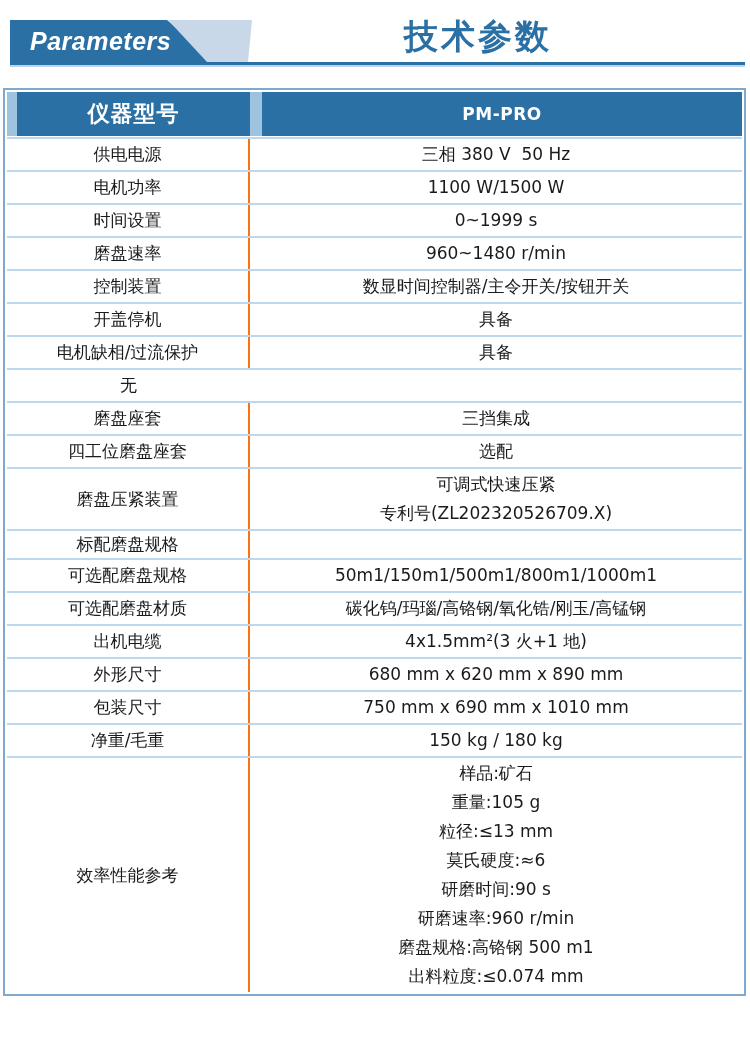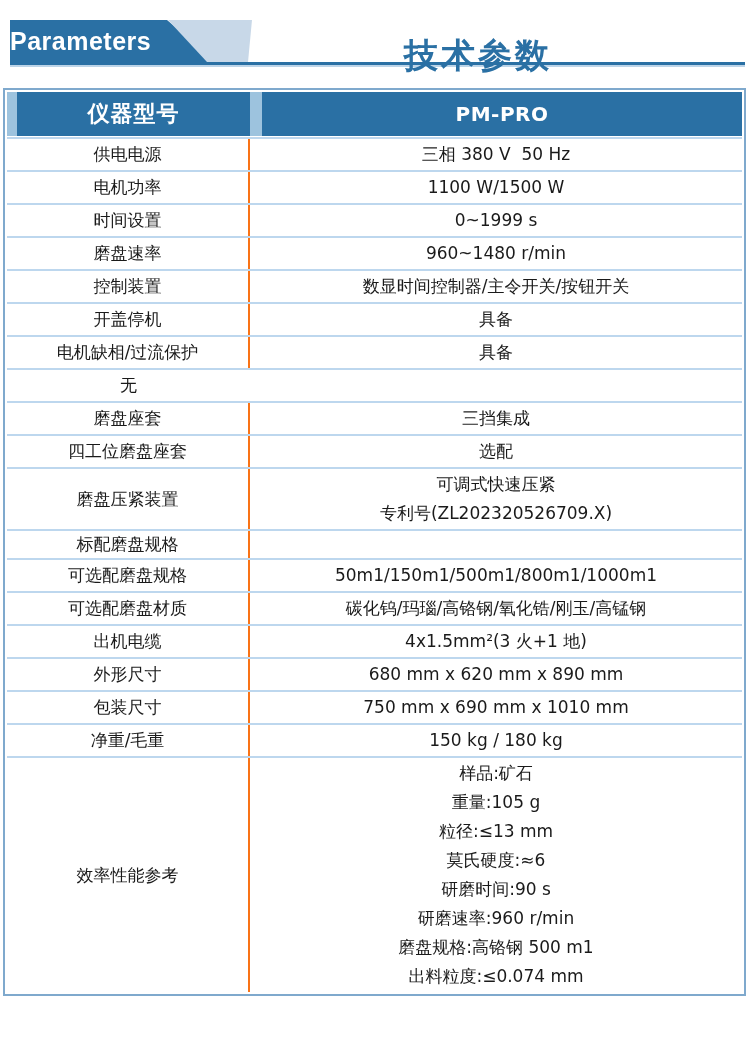--- a/index.html
+++ b/index.html
@@ -9,57 +9,56 @@
     font-family:"DejaVu Sans","Liberation Sans",sans-serif;
     color:#1a1a1a; overflow:hidden; position:relative;
   }
 
   
   .top-header { position:relative; height:88px; }
   .banner-dark {
     position:absolute; left:10px; top:20px; width:207px; height:42px;
     background:var(--primary);
     clip-path:polygon(0 0,157px 0,100% 100%,0 100%);
-    display:flex; align-items:center; 
+    display:flex; align-items:center; padding-left:20px;font-style:italic;
   }
   .banner-dark span {
     color:#ffffff; font-weight:bold; font-size:25px; letter-spacing:.5px;
     font-family:"Liberation Sans","DejaVu Sans",sans-serif;
   }
   .banner-light {
     position:absolute; left:168px; top:20px; width:84px; height:42px;
     background:var(--lightband);
     clip-path:polygon(0 0,100% 0,80px 100%,39px 100%);
   }
   .banner-line {
     position:absolute; left:10px; top:62px; width:735px; height:5px;
     background:var(--primary); border-bottom:2px solid #bcd4e8;
   }
   .cn-title {
     position:absolute; top:14px; left:404px;
     font-size:34px; font-weight:800; letter-spacing:3px;
     color:var(--primary);
-    margin-top:19px;
   }
 
   
   .spec-table {
     position:absolute; left:3px; top:88px; width:743px;
     border:2px solid #7fa9cd; background:#ffffff; padding:2px;
   }
   .thead {
     display:grid; grid-template-columns:243px 1fr; gap:2px;
     background:#9dc3de;
   }
   .th {
     background:var(--primary); color:#ffffff; font-weight:bold;
     height:44px; display:flex; align-items:center; justify-content:center;margin-left:10px;
   }
   .th.col1 { font-size:22px; letter-spacing:1px; }
-  .th.col2 { font-size:20px; letter-spacing:.5px; }
+  .th.col2 { font-size:17px; letter-spacing:.5px; }
   .tbody { border-top:2px solid #bdd7ee; margin-top:1px; }
   .row { display:grid; grid-template-columns:243px 1fr; }
   .row + .row { border-top:2px solid #bdd7ee; }
   .cell {
     display:flex; align-items:center; justify-content:center;
     text-align:center; min-height:27px; padding:1px 6px; font-size:17px;
   }
   .cell.label { border-right:2px solid #f97316; }
   .cell.value { flex-direction:column; }
   .value-line { line-height:29px; white-space:pre-wrap; }

